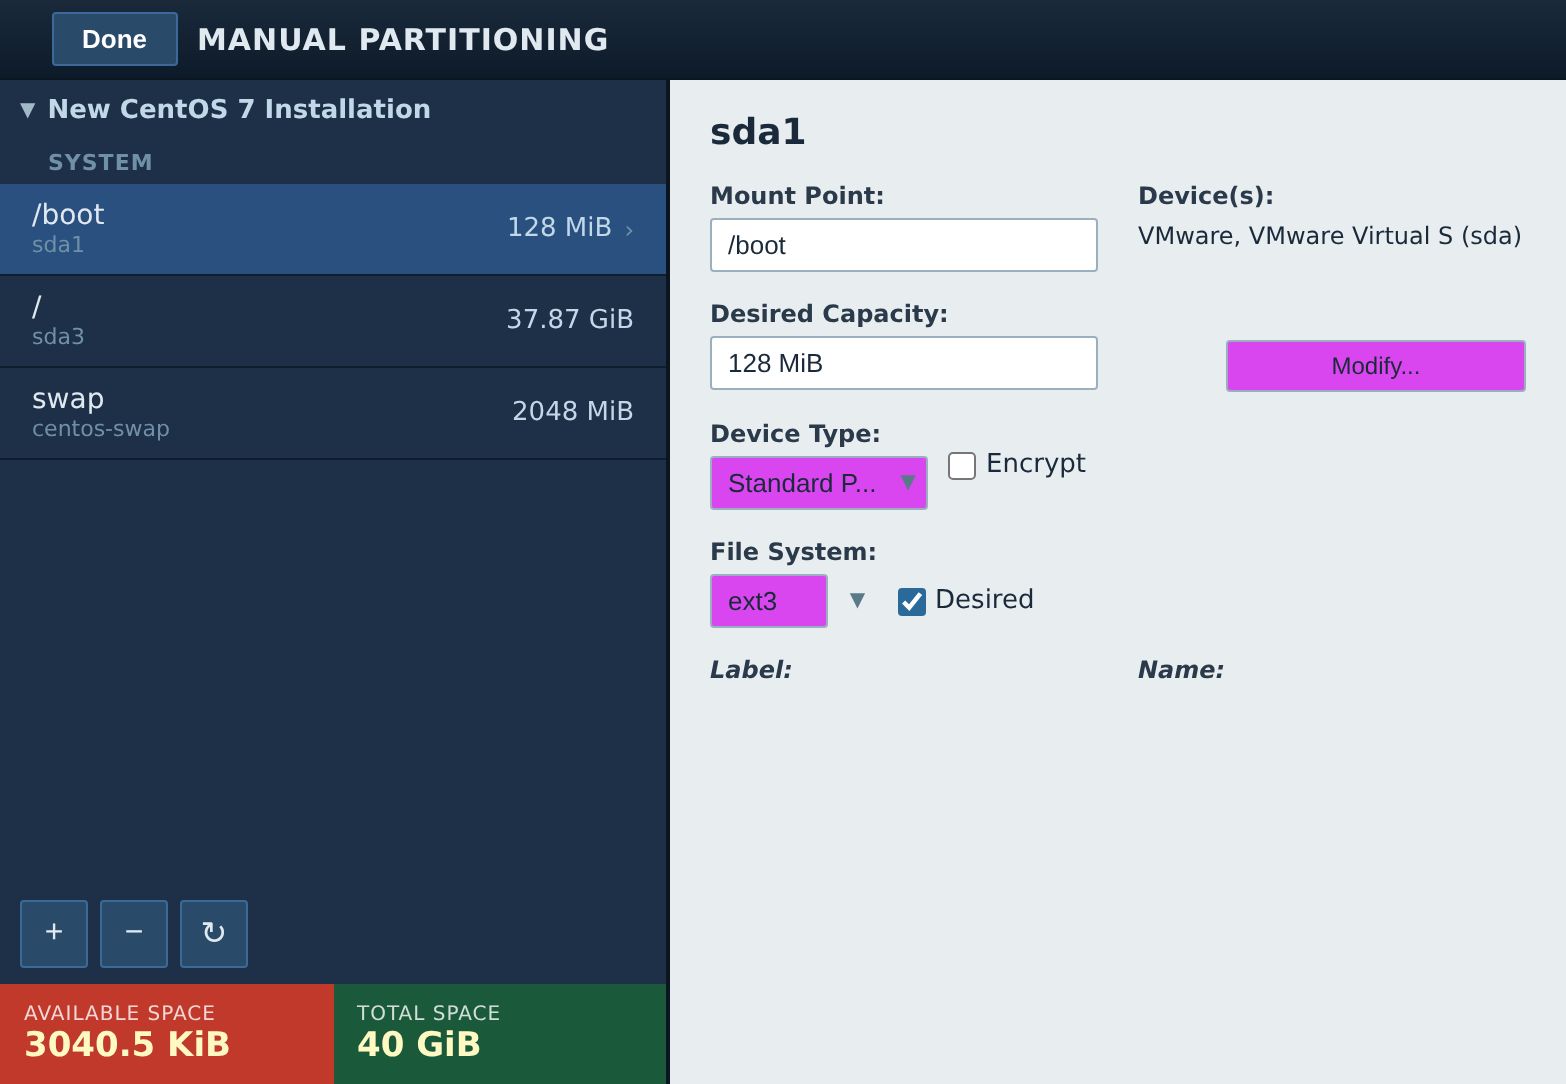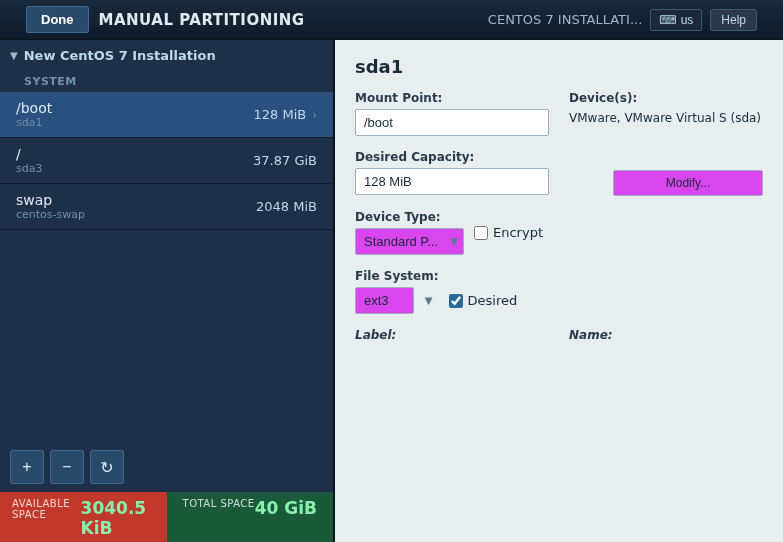--- a/index.html
+++ b/index.html
@@ -123,27 +123,28 @@
       font-size: 16px;
     }
 
     .bottom-stats {
       display: flex;
       height: 50px;
     }
     .stat-block {
       flex: 1;
       display: flex;
+      flex-direction: column;
       justify-content: center;
       padding: 6px 12px;
     }
     .stat-block.available { background: #c0392b; }
     .stat-block.total { background: #1a5a3a; }
     .stat-label { font-size: 10px; color: rgba(255,255,255,0.8); text-transform: uppercase; letter-spacing: 0.5px; }
-    .stat-value { font-size: 17px; font-weight: bold; color: #86efac; }
+    .stat-value { font-size: 17px; font-weight: bold; color: #fef9c3; }
 
     
     .right-panel {
       flex: 1;
       background: #e8edf0;
       color: #1a2a3a;
       padding: 16px 20px;
       overflow-y: auto;
     }
 
@@ -277,28 +278,20 @@
       font-style: italic;
     }
   </style>
 </head>
 <body>
 
 <div class="top-bar">
   <div class="top-bar-left">
     <button class="done-btn">Done</button>
     <span class="page-title">MANUAL PARTITIONING</span>
-  </div>
-  <div class="top-bar-right">
-    <span class="install-label">CENTOS 7 INSTALLATI...</span>
-    <button class="keyboard-btn">
-      <span>⌨</span>
-      <span>us</span>
-    </button>
-    <button class="help-btn">Help</button>
   </div>
 </div>
 
 <div class="main-layout">
 
   <div class="left-panel">
 
     <div class="installation-header">
       <span class="triangle-icon">▼</span>
       <span>New CentOS 7 Installation</span>

